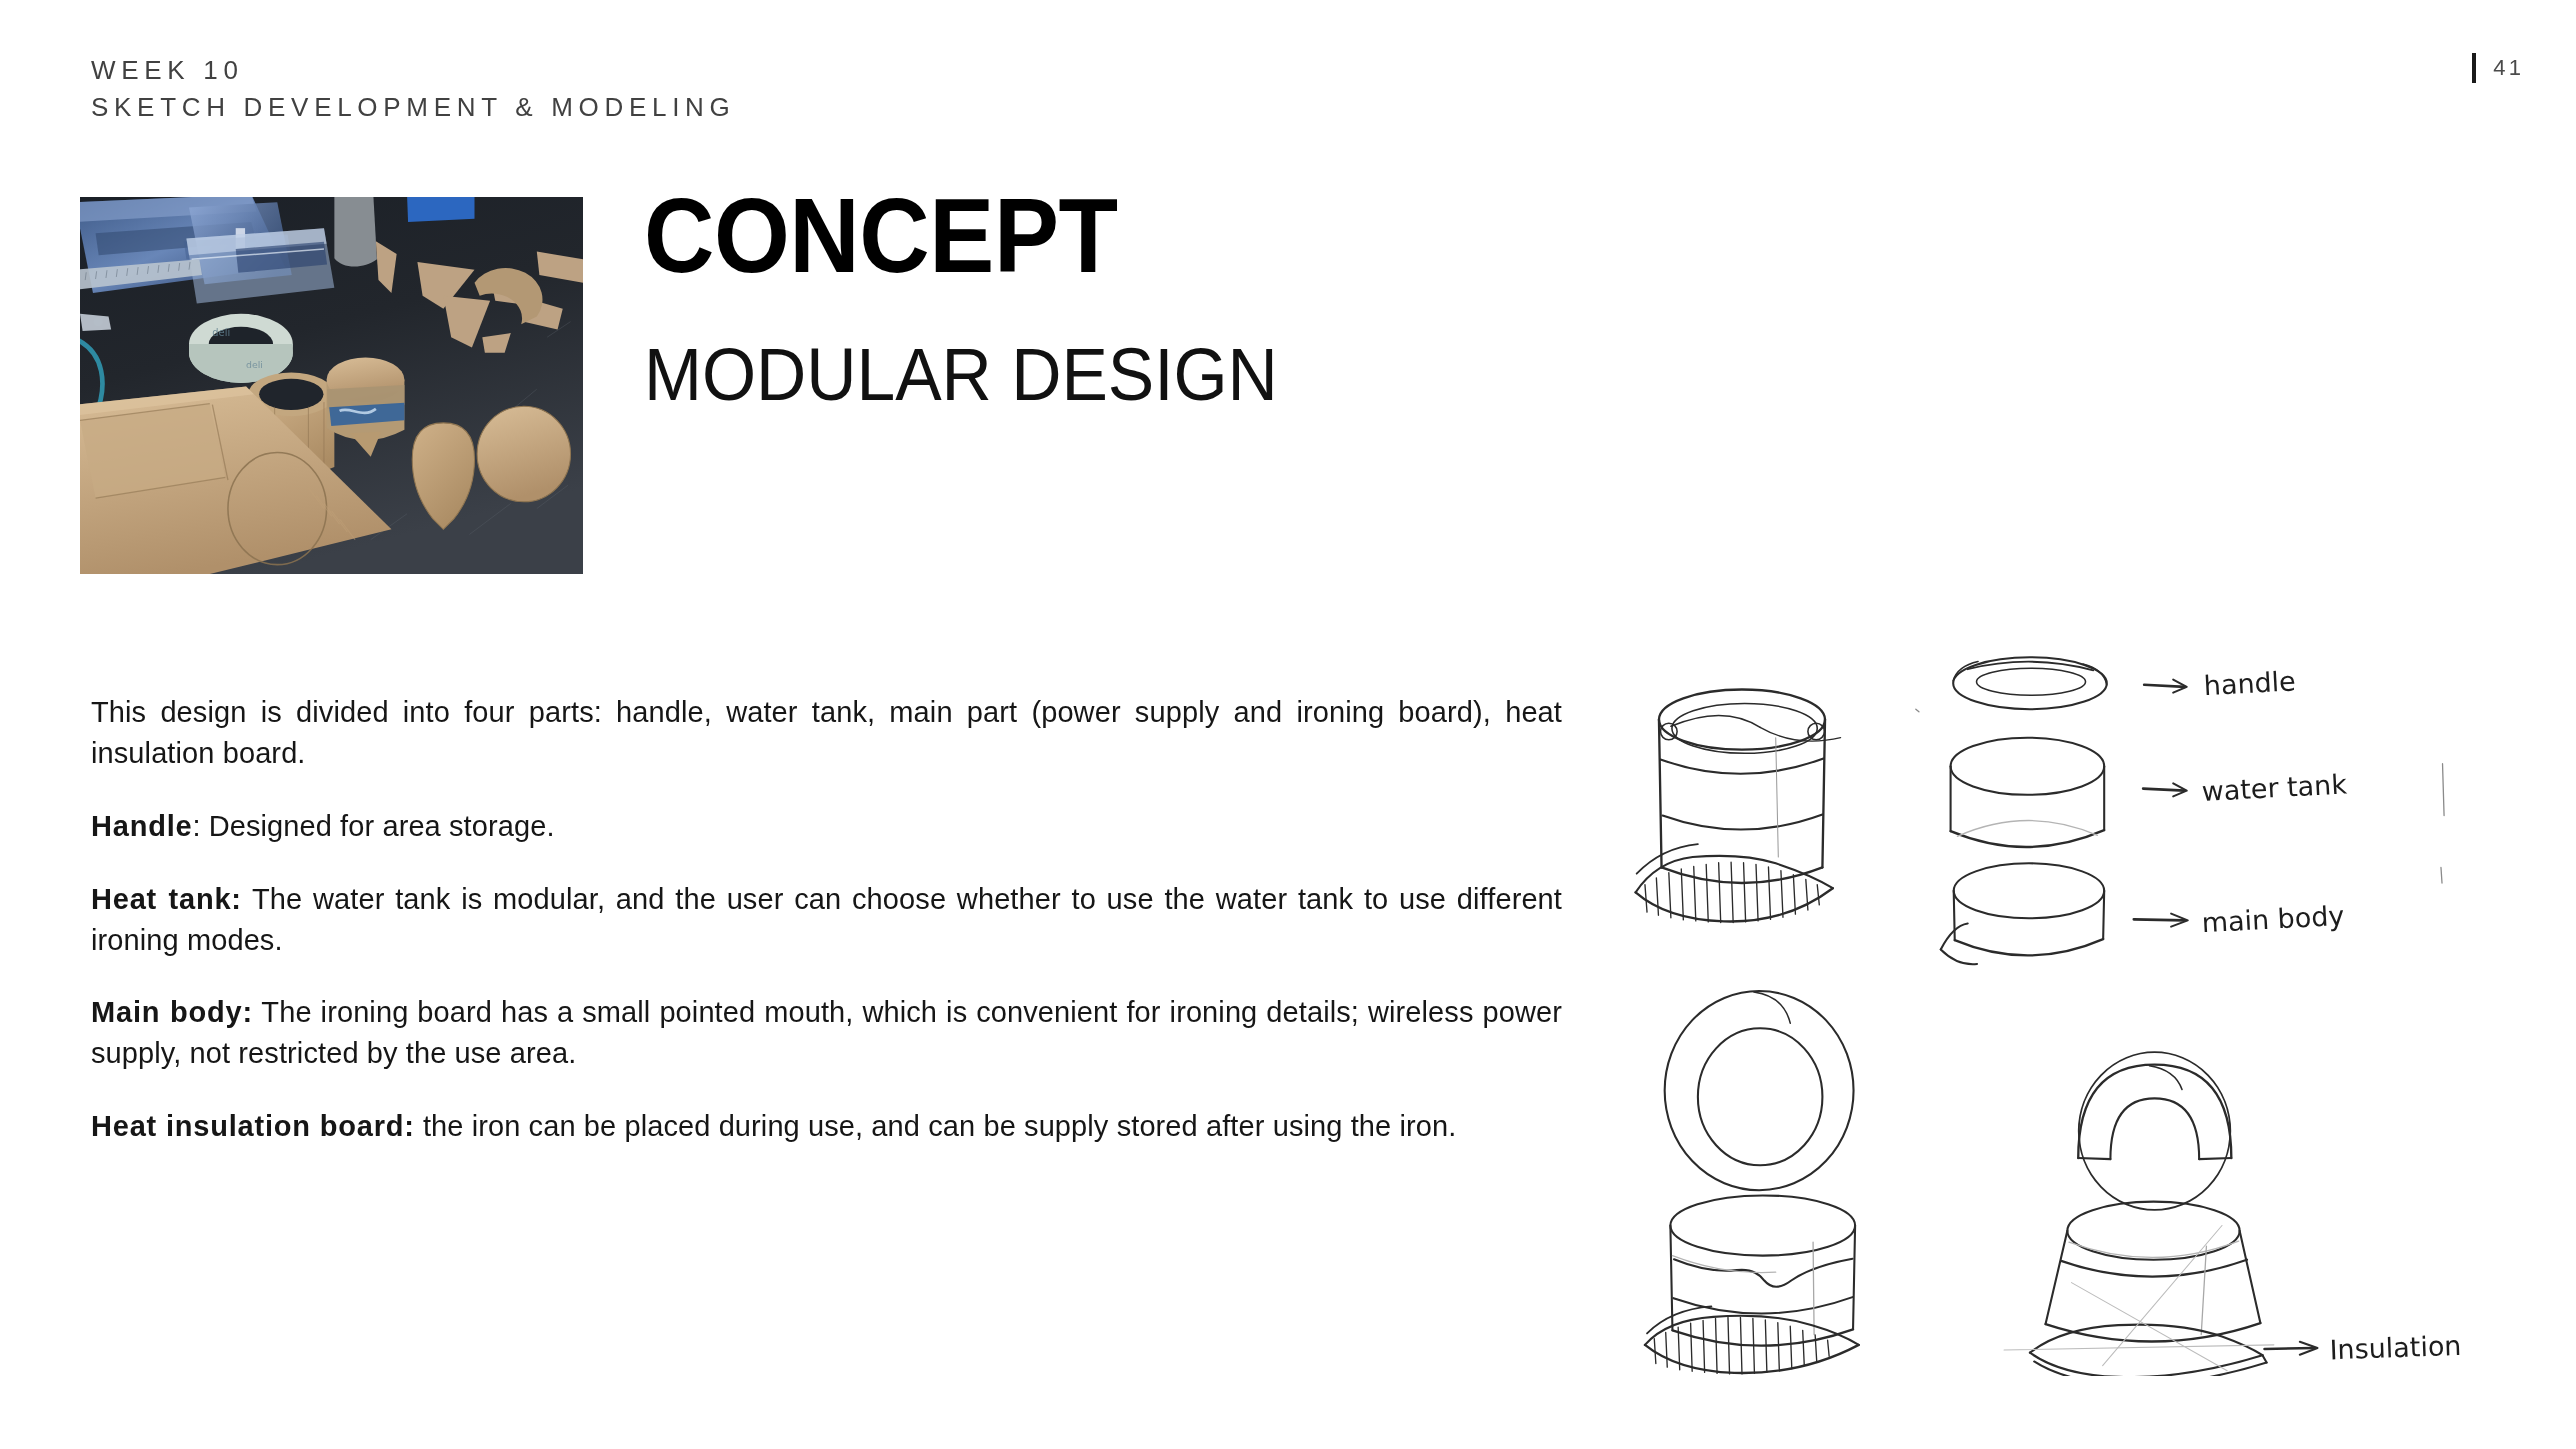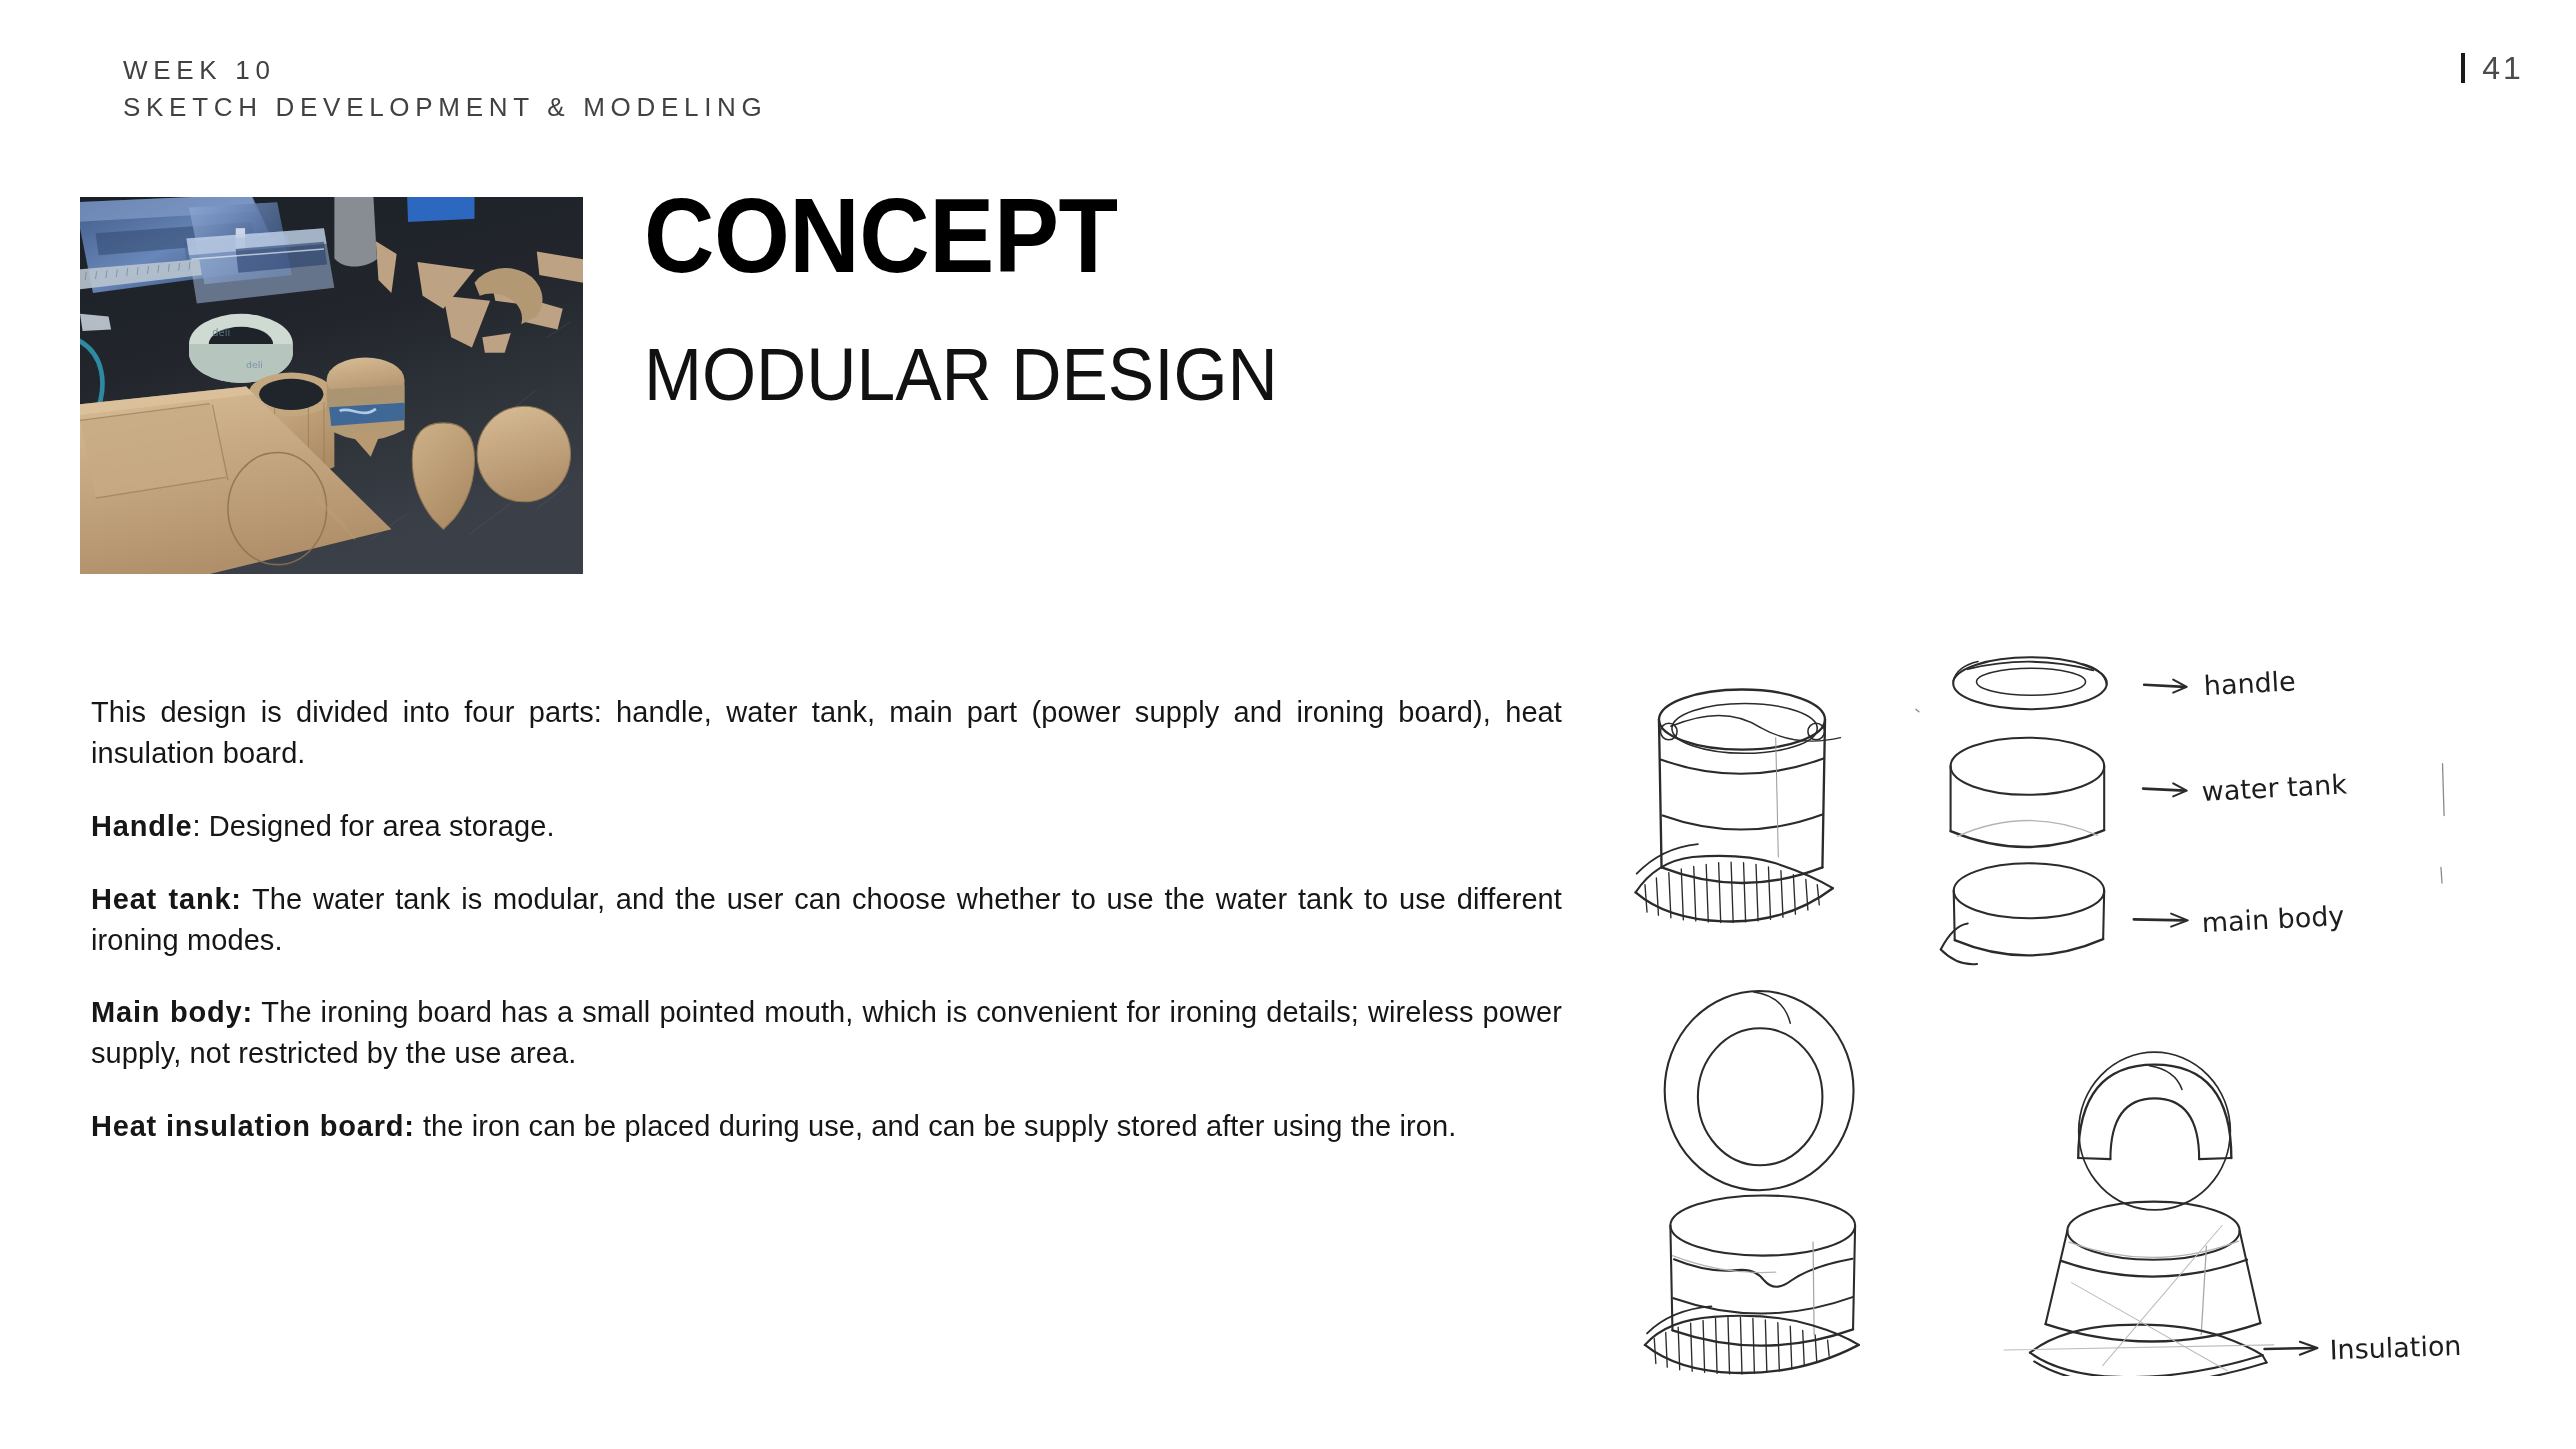--- a/index.html
+++ b/index.html
@@ -12,33 +12,32 @@
   
   #header{position:absolute;left:91px;top:52px;}
   .hdr-line{
     font-family:"Liberation Sans", sans-serif;
     font-weight:300;
     font-size:26px;
     letter-spacing:5.7px;
     color:#414141;
     line-height:1.42;
     white-space:nowrap;
-    margin-left:32px;
   }
   #page-num-wrap{
     position:absolute;right:52px;top:52px;
     display:flex;align-items:center;gap:17.7px;
     height:32px;
   }
   #page-rule{
     width:3.6px;height:30px;background:#1a1a1a;display:block;
   }
   #page-number{
     font-family:"Liberation Sans", sans-serif;
-    font-weight:300;font-size:32px;letter-spacing:3.1px;color:#4b4b4b;
+    font-weight:300;font-size:22px;letter-spacing:3.1px;color:#4b4b4b;
   }
 
   
   #photo{
     position:absolute;left:80px;top:197px;width:503px;height:377px;
     overflow:hidden;background:#be185d;
   }
   #photo svg{display:block;width:100%;height:100%;}
 
   

